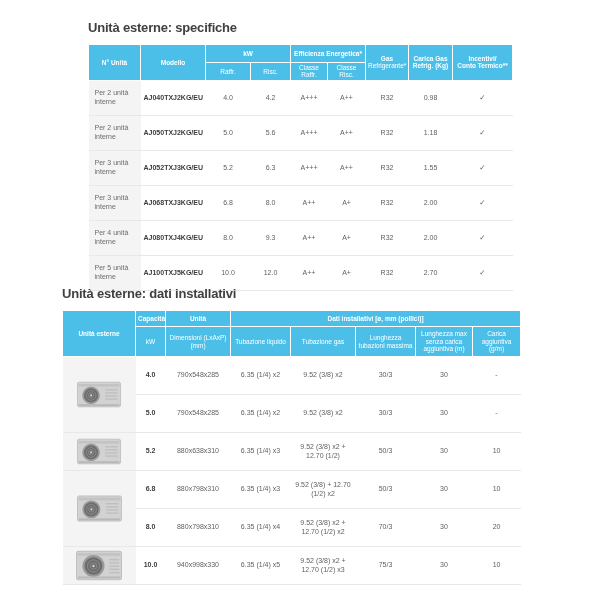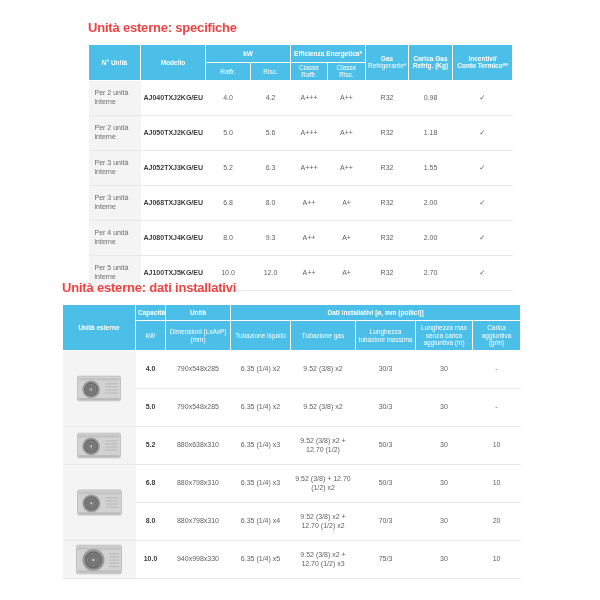--- a/index.html
+++ b/index.html
@@ -3,23 +3,23 @@
 <meta charset="utf-8">
 <style>
   html,body{margin:0;padding:0;}
   body{
     width:600px;height:600px;background:#ffffff;position:relative;
     font-family:"Liberation Sans", sans-serif;
     -webkit-font-smoothing:antialiased;
   }
   .section{position:absolute;}
   #section-specs{left:88px;top:20px;width:424px;}
-  #section-install{left:62px;top:280px;width:458px;}
+  #section-install{left:62px;top:286px;width:458px;}
   .doc-title{
-    font-size:13px;font-weight:bold;color:#ef4444;margin:0 0 9px 0;
+    font-size:13px;font-weight:bold;color:#404040;margin:0 0 9px 0;
     letter-spacing:-0.2px;
   }
   table{border-collapse:collapse;width:100%;table-layout:fixed;}
   thead th{
     background:#4cbfe9;color:#ffffff;font-weight:normal;
     font-size:6.5px;line-height:1.15;padding:1px 2px;text-align:center;
     border:1px solid #ffffff;vertical-align:middle;
   }
   thead th.group{font-weight:bold;}
   thead .line2{font-weight:normal;}

